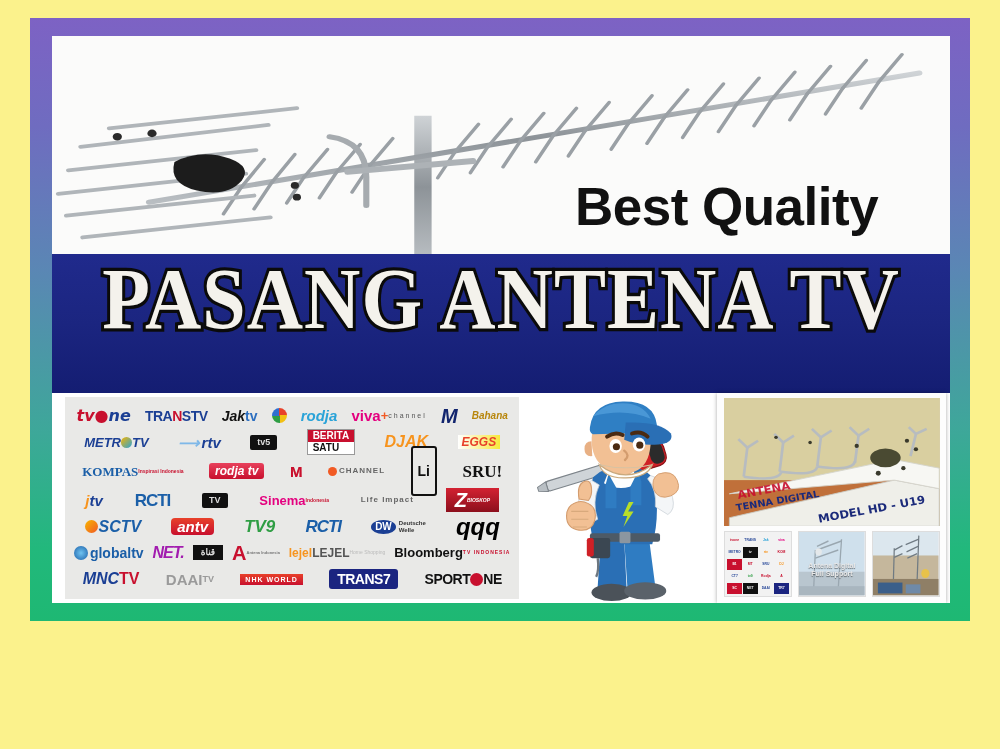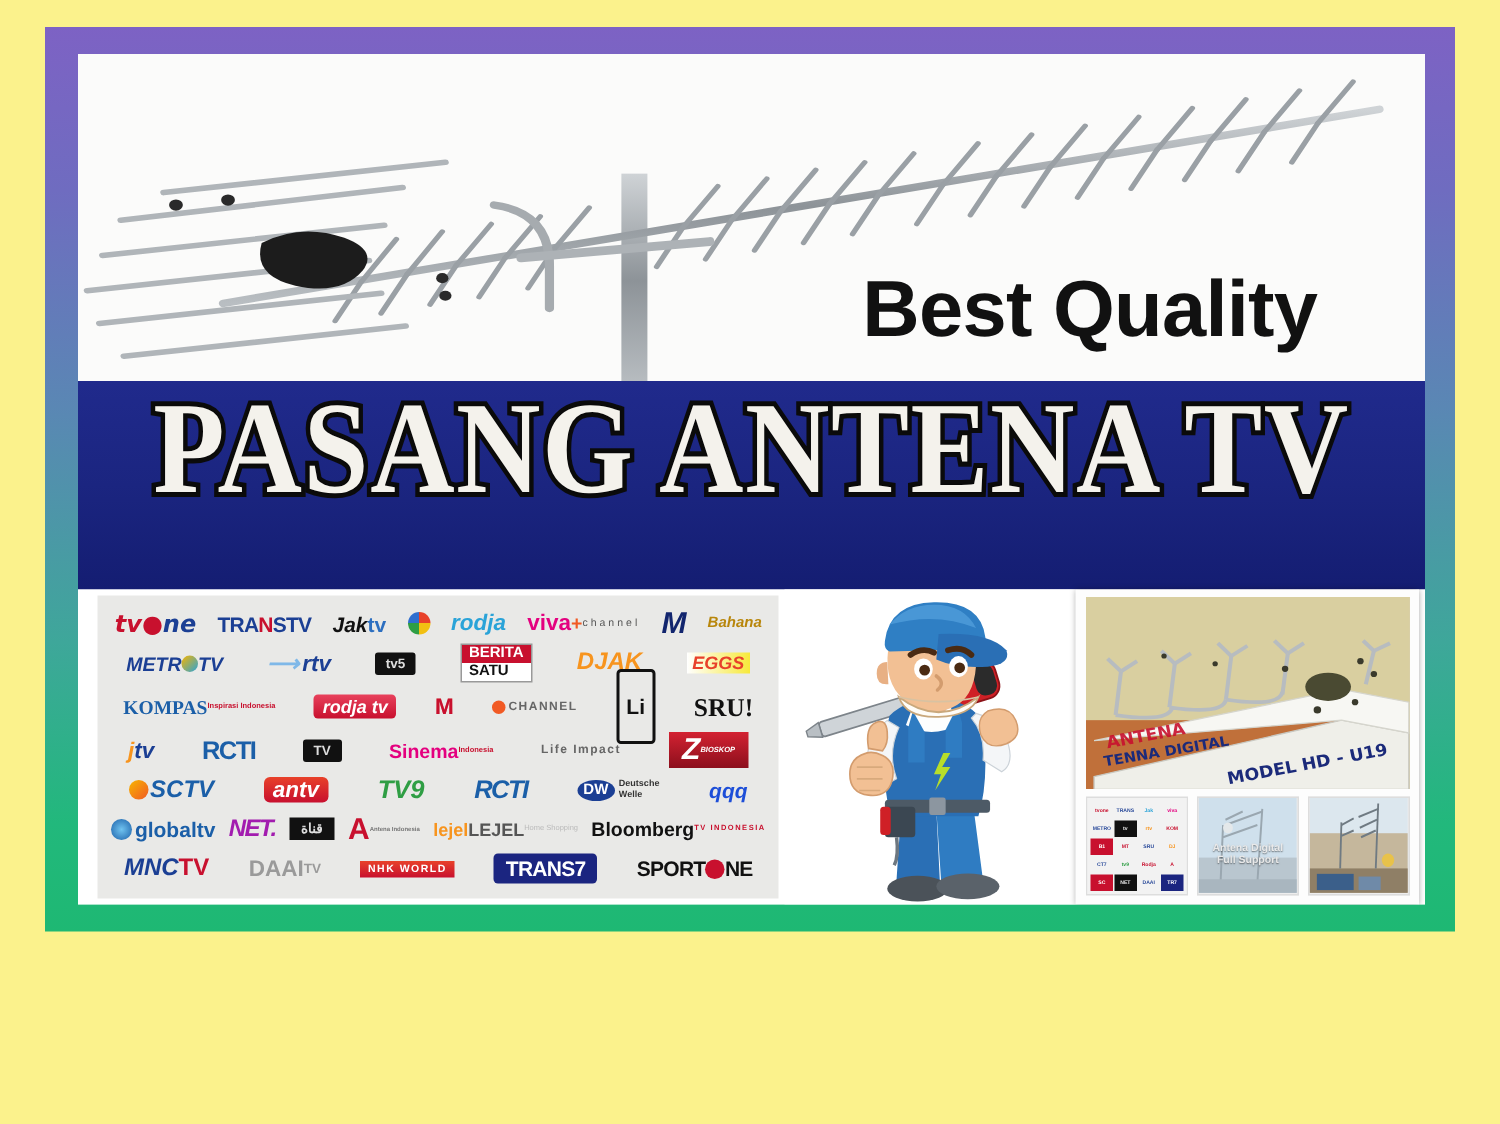--- a/index.html
+++ b/index.html
@@ -112,21 +112,21 @@
   .lg-life{border:2px solid #111;color:#111;font-size:14px;padding:16px 5px;border-radius:3px;}
   .lg-sru{color:#111;font-size:17px;font-family:"Liberation Serif",serif;}
   .lg-sctv{color:#1b5fa8;font-size:16px;font-style:italic;}
   .lg-sctv .s{display:inline-block;width:13px;height:13px;border-radius:50%;background:linear-gradient(135deg,#f7b500,#f15a24);vertical-align:-2px;margin-right:1px;}
   .lg-antv{background:linear-gradient(180deg,#e8412a,#c8102e);color:#fff;font-size:15px;padding:1px 6px;border-radius:4px;font-style:italic;}
   .lg-tv9{color:#2f9e44;font-size:17px;font-style:italic;}
   .lg-tvri{color:#1b5fa8;font-size:17px;font-style:italic;letter-spacing:-1px;}
   .lg-dw{color:#1b3f94;font-size:10px;}
   .lg-dw .cc{display:inline-block;background:#1b3f94;color:#fff;border-radius:50%;padding:2px 4px;font-size:10px;margin-right:3px;}
   .lg-dw small{display:inline-block;color:#333;font-size:6px;line-height:1.1;vertical-align:middle;}
-  .lg-orange{color:#1d4ed8;font-size:14px;font-style:italic;}
+  .lg-orange{color:#000000;font-size:24px;font-style:italic;}
   .lg-zee{background:linear-gradient(180deg,#d32232,#8c0f1c);color:#fff;font-size:20px;padding:2px 9px;font-style:italic;}
   .lg-zee small{display:block;font-size:5px;}
   .lg-global{color:#1b5fa8;font-size:14px;}
   .lg-global .e{display:inline-block;width:14px;height:14px;border-radius:50%;background:radial-gradient(#6fc3f0,#1b5fa8);vertical-align:-2px;margin-right:2px;}
   .lg-net{color:#a21caf;font-size:16px;font-style:italic;letter-spacing:-1px;}
   .lg-arabic{background:#111;color:#ddd;font-size:9px;padding:3px 8px;}
   .lg-a{color:#c8102e;font-size:20px;font-weight:bold;}
   .lg-a small{display:block;font-size:4px;color:#777;}
   .lg-lejel{color:#f7941e;font-size:12px;}
   .lg-lejel b{color:#555;}

